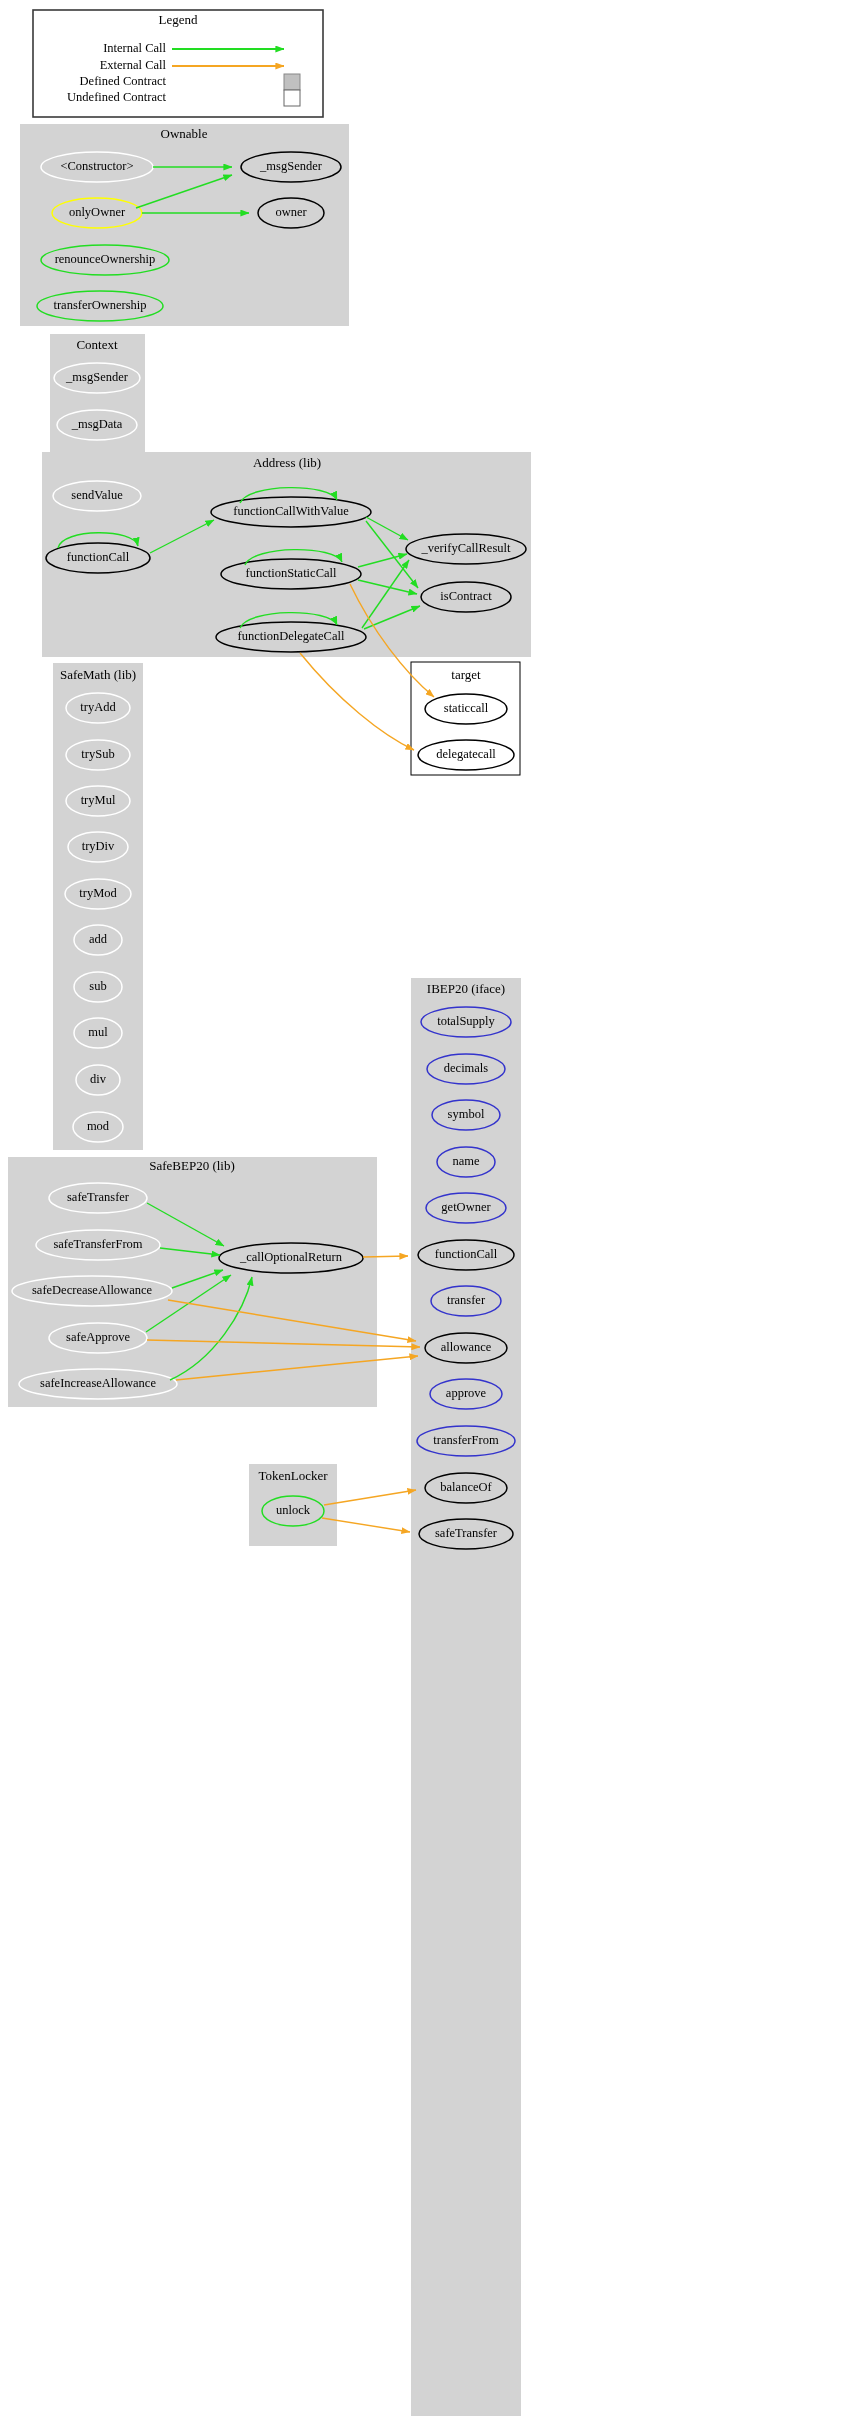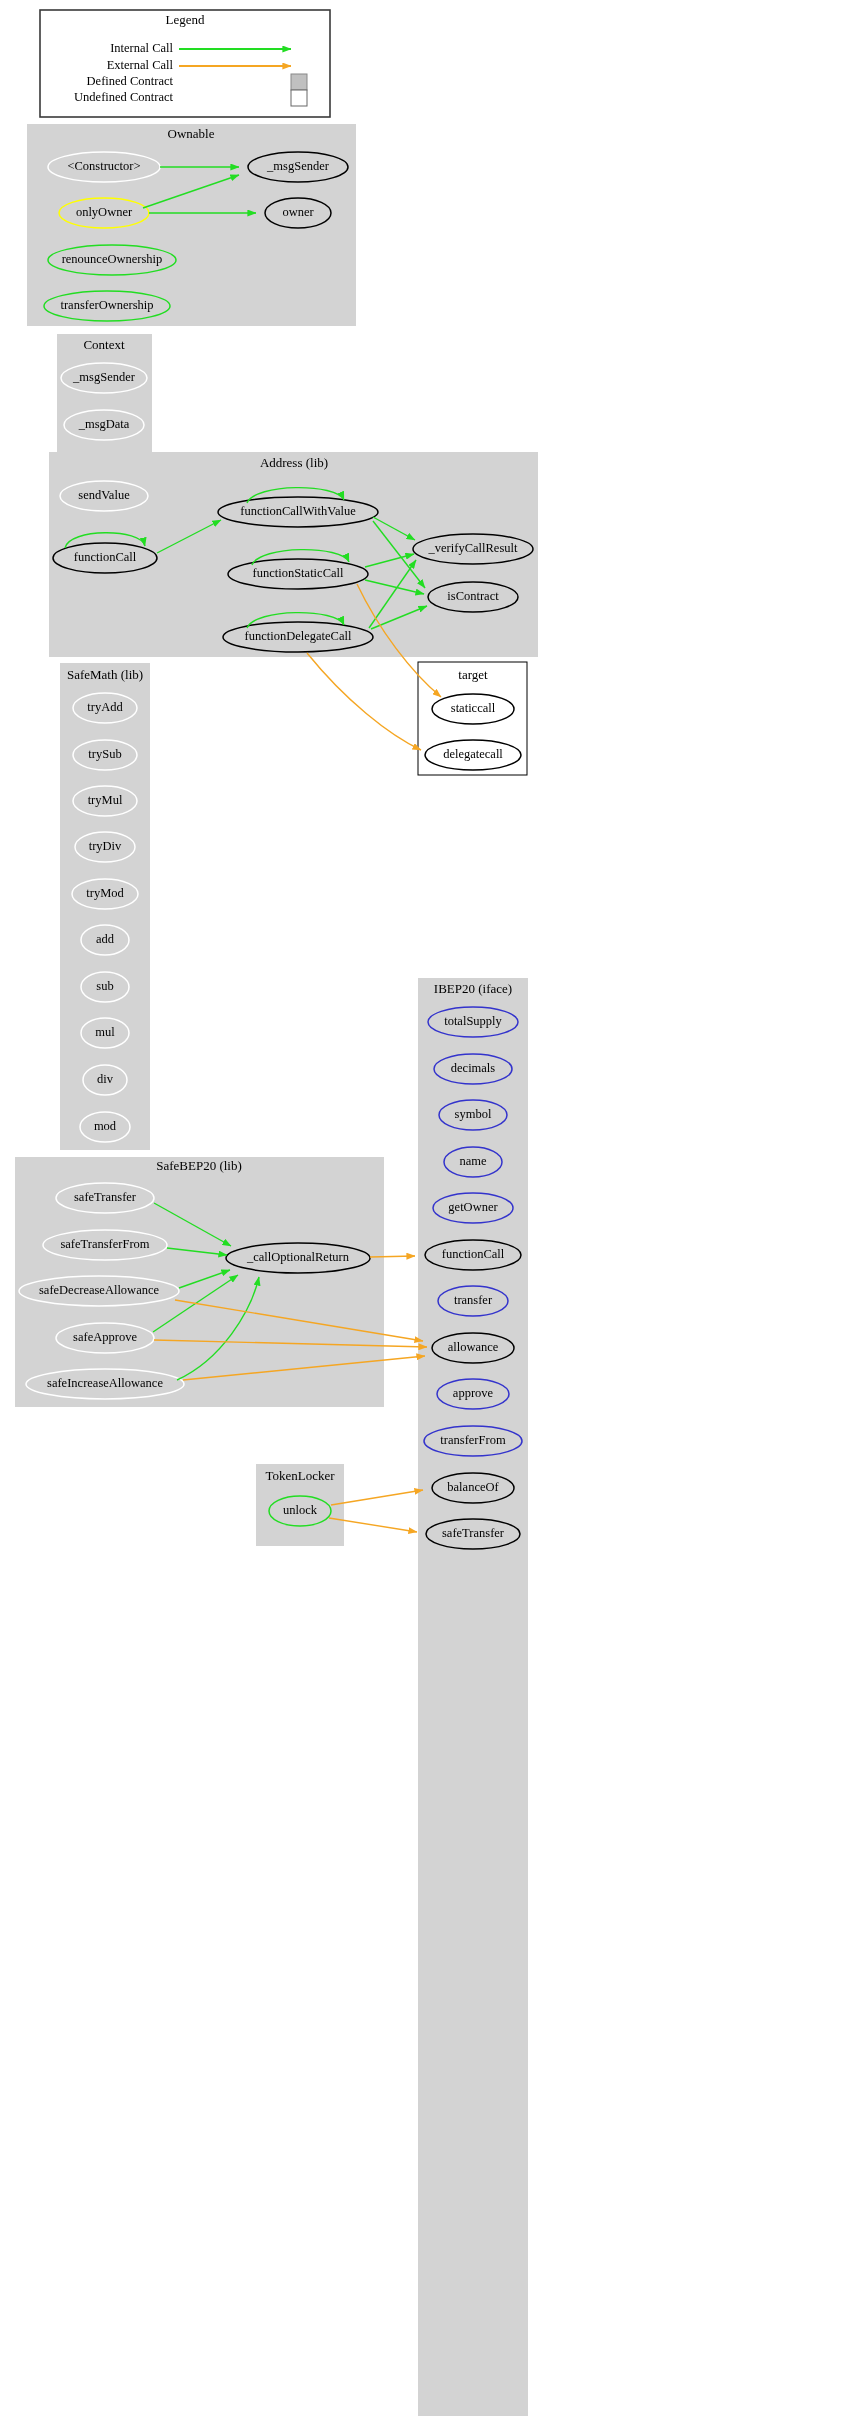--- a/index.html
+++ b/index.html
@@ -1,19 +1,19 @@
 <!DOCTYPE html>
 <html><head>
 <meta charset="utf-8">
 <style>
   html,body{margin:0;padding:0;background:#ffffff;}
   body{width:844px;height:2423px;position:relative;
        font-family:"Liberation Serif","DejaVu Serif",serif;
        -webkit-font-smoothing:antialiased;}
-  #canvas{position:absolute;left:7px;top:0;width:748px;height:2423px;}
+  #canvas{position:absolute;left:0;top:0;width:748px;height:2423px;}
   svg#graph{position:absolute;left:0;top:0;width:844px;height:2423px;overflow:visible;}
   .clu-label{font-size:13px;fill:#000;text-anchor:middle;dominant-baseline:middle;}
   .node-label{font-size:12.5px;fill:#000;text-anchor:middle;dominant-baseline:middle;}
   .leg-label{font-size:12.5px;fill:#000;text-anchor:end;dominant-baseline:middle;}
   .leg-title{font-size:13px;fill:#000;text-anchor:middle;dominant-baseline:middle;}
   .cluster-box{fill:#d3d3d3;stroke:none;}
   .cluster-box-white{fill:#ffffff;stroke:#000000;stroke-width:1;}
   .legend-box{fill:#ffffff;stroke:#3a3a3a;stroke-width:1.6;}
   .ell{fill:none;stroke-width:1.5;}
   .edge{fill:none;stroke-width:1.4;}

